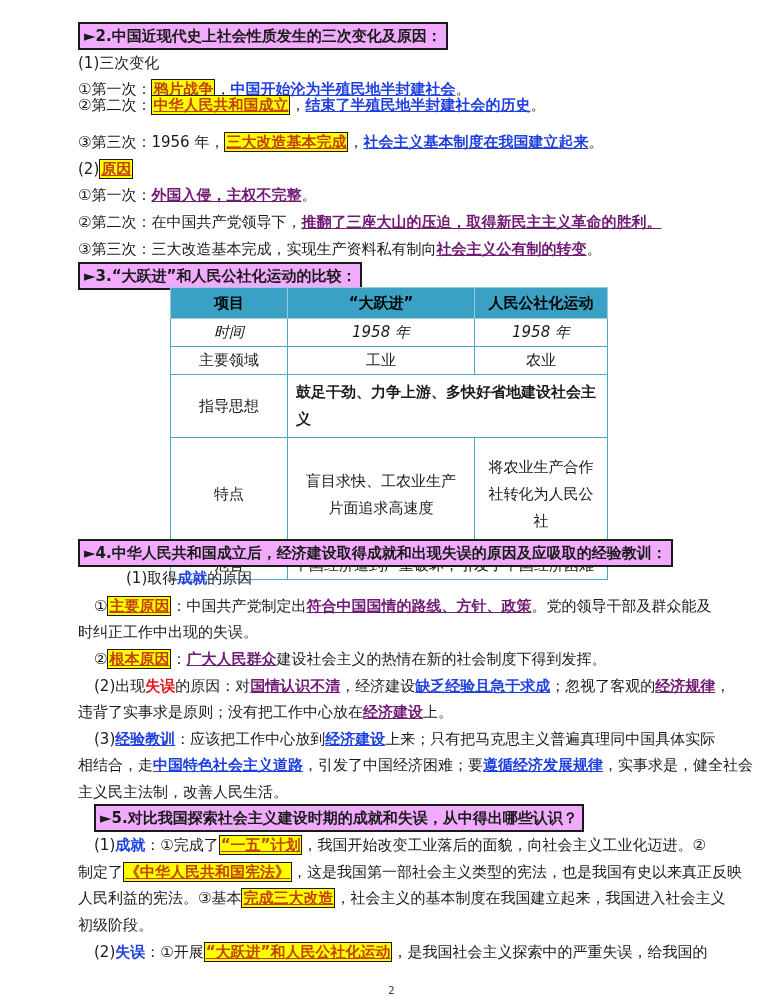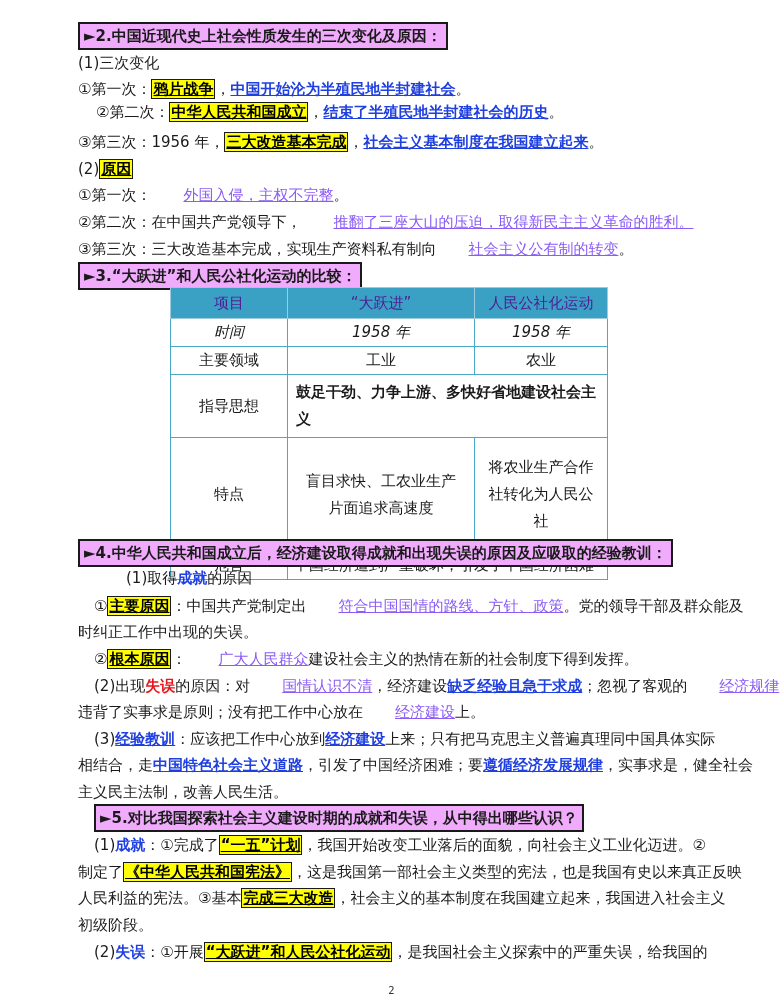--- a/index.html
+++ b/index.html
@@ -1,40 +1,40 @@
 <!DOCTYPE html>
 <html><head>
 <meta charset="utf-8">
 <style>
   html, body { margin:0; padding:0; background:#ffffff; }
   body { width:783px; height:1008px; position:relative; overflow:hidden;
          font-family:"DejaVu Sans","Liberation Sans",sans-serif; color:#1a1a1a; font-size:15px; }
   .page { position:absolute; left:0; top:0; width:783px; height:1008px; }
   .line { position:absolute; left:78px; white-space:nowrap; line-height:24px; font-size:15px; }
   .hdr { background:#f0abfc; border:2px solid #1a1a1a; font-weight:bold; padding:0 4px; display:inline-block; line-height:24px; font-size:15px; }
-  .red { color:#8b5cf6; font-weight:normal; text-decoration:underline;margin-left:32px; }
+  .red { color:#701a75; font-weight:bold; text-decoration:underline; }
   .blue { color:#1f3fe0; font-weight:bold; text-decoration:underline; }
-  .hl { background:#ffff00; border:1.5px solid #1a1a1a; color:#000000; font-weight:bold; text-decoration:underline; padding:0 1px; }
+  .hl { background:#ffff00; border:1.5px solid #1a1a1a; color:#c2410c; font-weight:bold; text-decoration:underline; padding:0 1px; }
   .redplain { color:#e8141b; font-weight:bold; }
   table.cmp { position:absolute; left:170px; top:287px; border-collapse:collapse; font-size:15px; }
-  table.cmp th { background:#3aa0c4; color:#4c1d95; font-weight:normal; height:28px; border:1px solid #9bcbdc; }
+  table.cmp th { background:#3aa0c4; color:#000000; font-weight:bold; height:28px; border:1px solid #9bcbdc; }
   table.cmp td { border:1px solid #4aa8c8; text-align:center; vertical-align:middle; line-height:27px; padding:0 4px; }
   .pnum { position:absolute; left:0; width:783px; top:985px; text-align:center; font-size:10px; color:#333; }
 </style>
 </head>
 <body>
 
 <div class="page">
 
   <div class="line" style="top:22px;">
     <span class="hdr">►2.中国近现代史上社会性质发生的三次变化及原因：</span>
   </div>
   <div class="line" style="top:51px;"><span>(1)三次变化</span></div>
   <div class="line" style="top:77px;"><span>①第一次：</span><span class="hl">鸦片战争</span><span>，</span><span class="blue">中国开始沦为半殖民地半封建社会</span><span>。</span></div>
-  <div class="line" style="top:100px;margin-left:18px;"><span>②第二次：</span><span class="hl">中华人民共和国成立</span><span>，</span><span class="blue">结束了半殖民地半封建社会的历史</span><span>。</span></div>
+  <div class="line" style="top:93px;"><span>②第二次：</span><span class="hl">中华人民共和国成立</span><span>，</span><span class="blue">结束了半殖民地半封建社会的历史</span><span>。</span></div>
   <div class="line" style="top:130px;"><span>③第三次：1956 年，</span><span class="hl">三大改造基本完成</span><span>，</span><span class="blue">社会主义基本制度在我国建立起来</span><span>。</span></div>
   <div class="line" style="top:157px;"><span>(2)</span><span class="hl">原因</span></div>
   <div class="line" style="top:183px;"><span>①第一次：</span><span class="red">外国入侵，主权不完整</span><span>。</span></div>
   <div class="line" style="top:210px;"><span>②第二次：在中国共产党领导下，</span><span class="red">推翻了三座大山的压迫，取得新民主主义革命的胜利。</span></div>
   <div class="line" style="top:237px;"><span>③第三次：三大改造基本完成，实现生产资料私有制向</span><span class="red">社会主义公有制的转变</span><span>。</span></div>
 
   <div class="line" style="top:262px;">
     <span class="hdr">►3.“大跃进”和人民公社化运动的比较：</span>
   </div>
 

